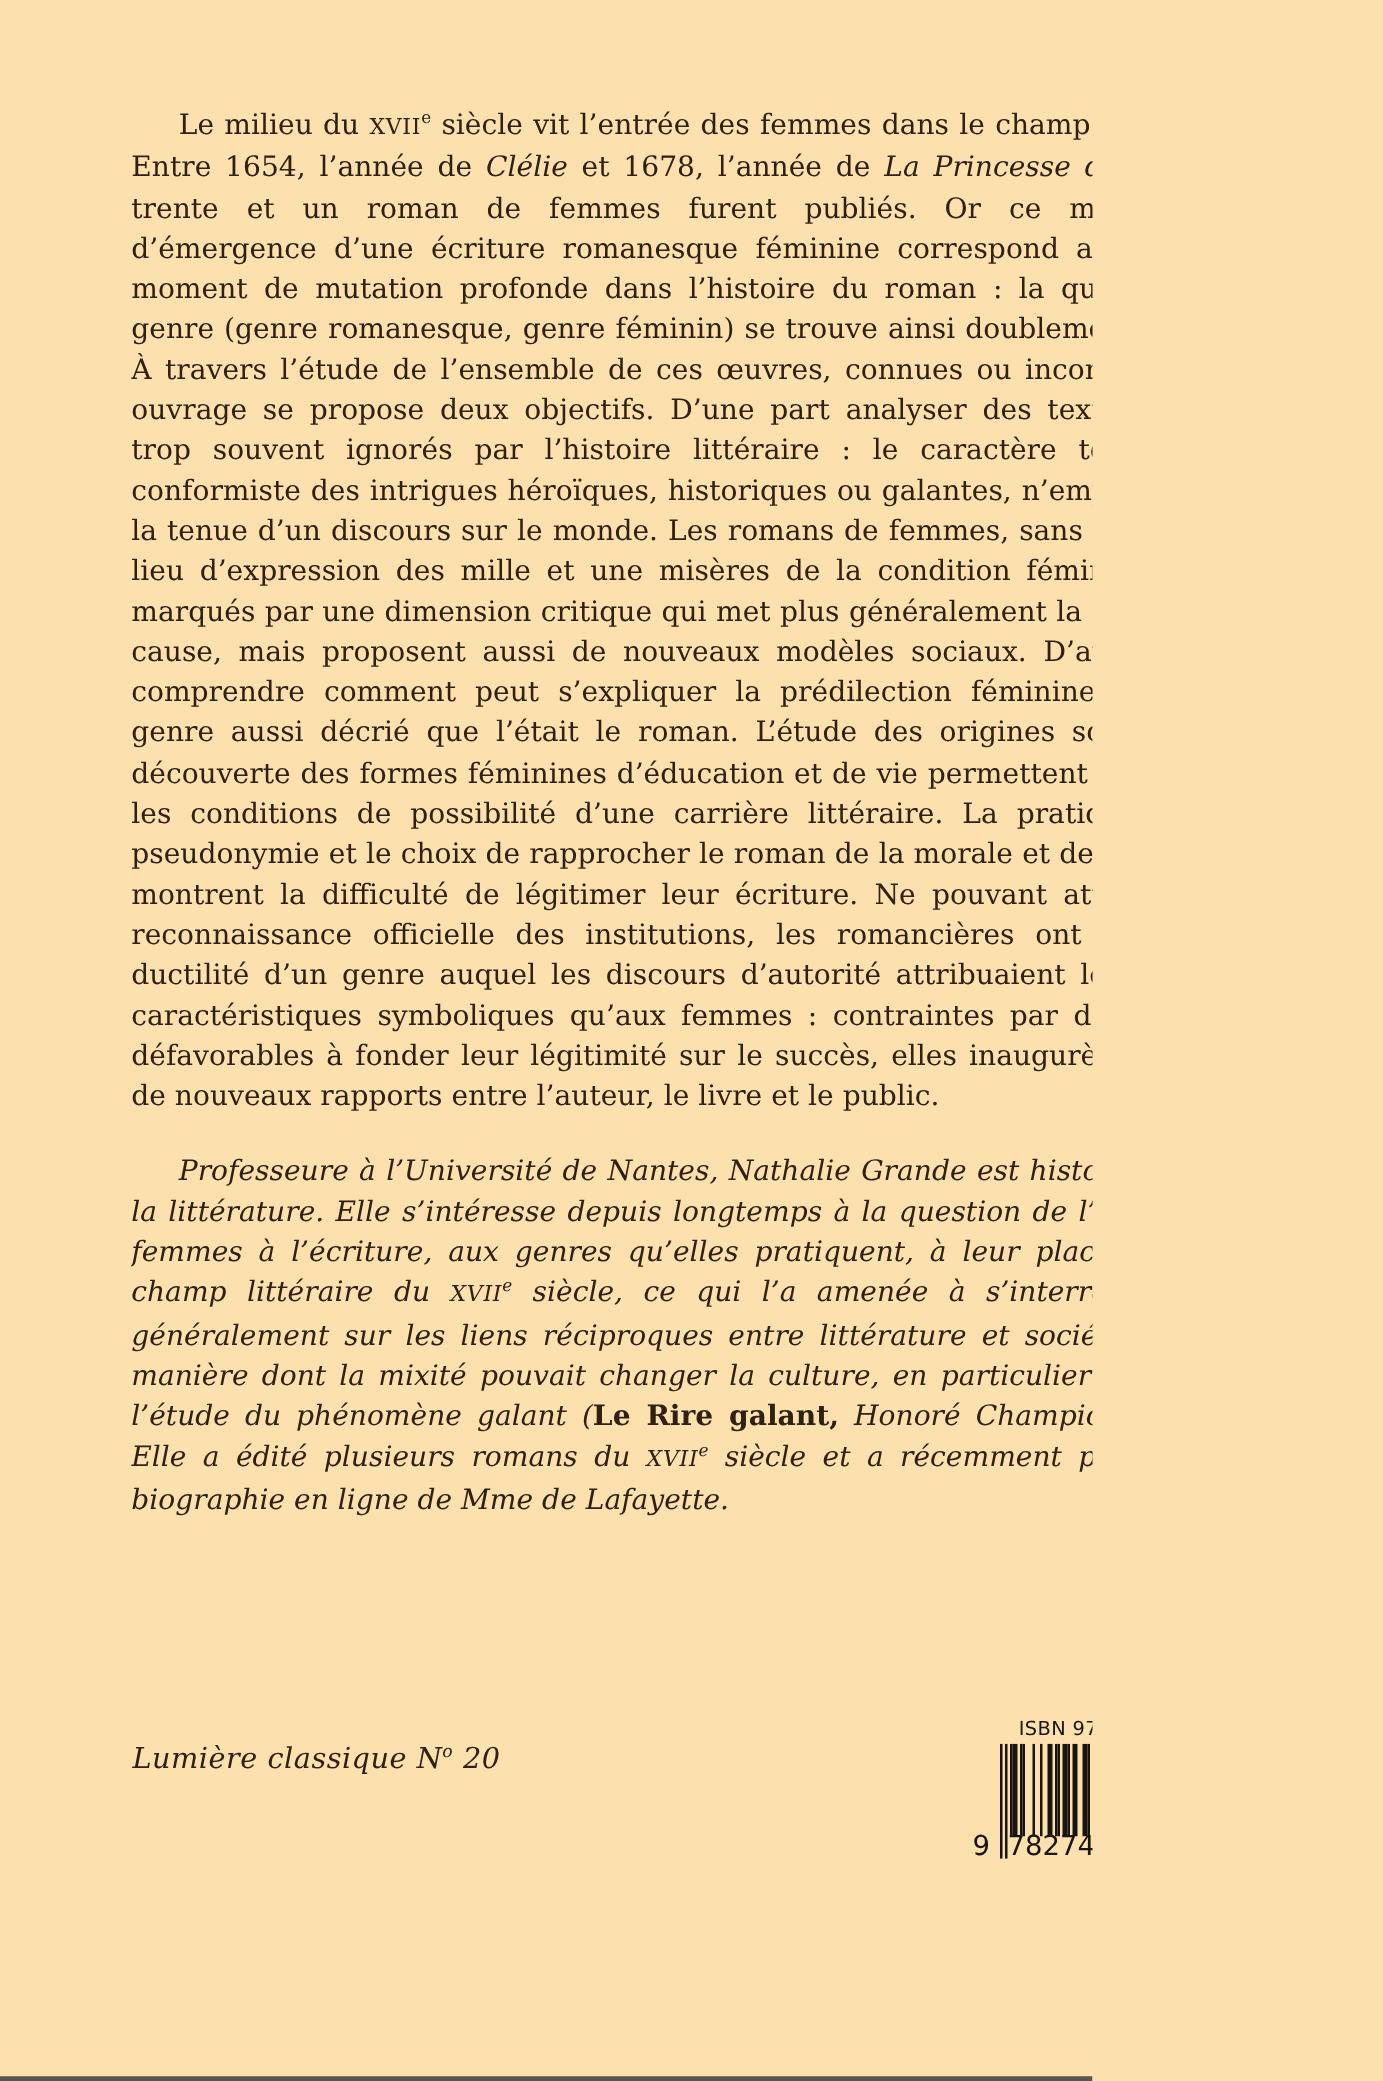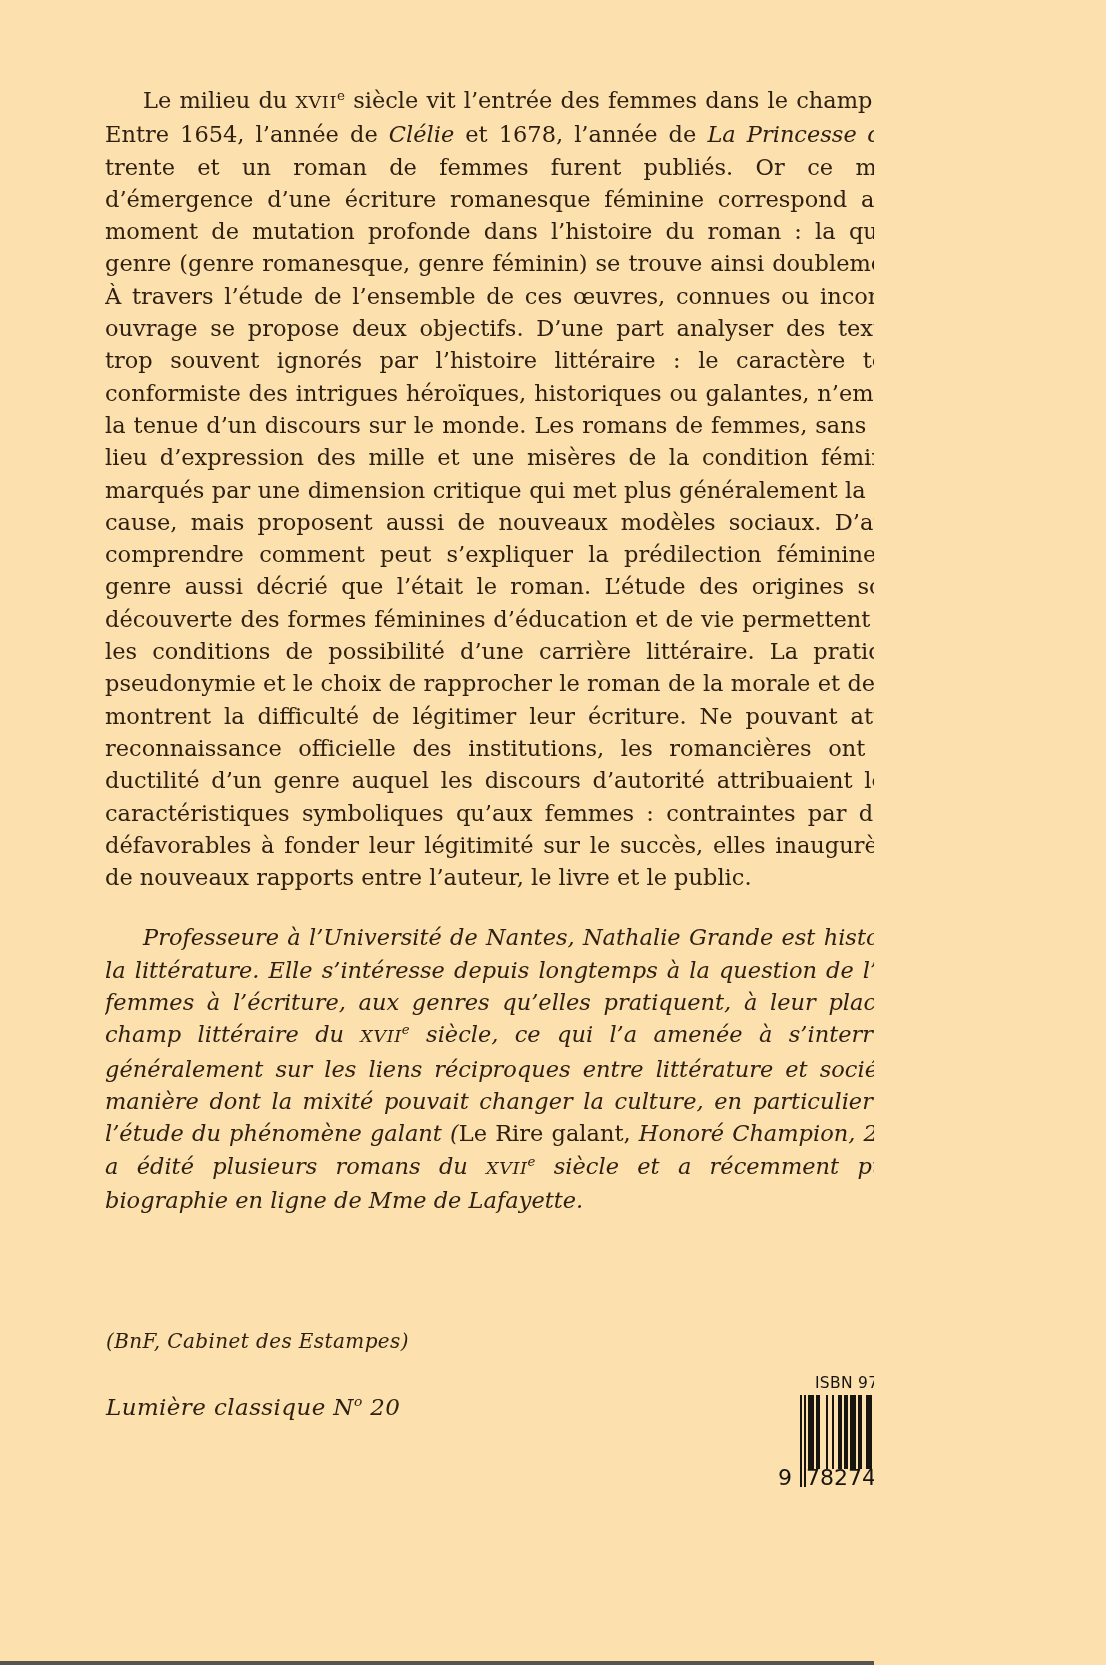--- a/index.html
+++ b/index.html
@@ -18,21 +18,21 @@
   .para{
     margin:0;
     font-size:22.5px;
     line-height:32.3px;
     text-align:justify;
     text-indent:38px;
   }
   .para + .para{margin-top:28px;}
   .italic{font-style:italic;}
   .it{font-style:italic;}
-  .rm{font-style:normal;}
+  .rm{font-style:normal;font-weight:bold;}
   .sc{font-size:78%;letter-spacing:0.6px;}
   .sup{font-size:60%;vertical-align:super;line-height:0;}
   .credit{
     position:absolute;left:106px;top:1328px;
     font-size:20px;line-height:27.5px;letter-spacing:0.4px;
   }
   .series{
     position:absolute;left:106px;top:1394px;
     font-size:23px;font-style:italic;letter-spacing:0.4px;
   }
@@ -66,21 +66,20 @@
 <body>
 
 <div class="page">
 
   <div class="main-text">
     <p class="para"><span>Le milieu du </span><span class="sc">XVII</span><span class="sup">e</span><span> siècle vit l’entrée des femmes dans le champ littéraire. Entre 1654, l’année de </span><span class="it">Clélie</span><span> et 1678, l’année de </span><span class="it">La Princesse de Clèves</span><span>, trente et un roman de femmes furent publiés. Or ce mouvement d’émergence d’une écriture romanesque féminine correspond aussi à un moment de mutation profonde dans l’histoire du roman : la question du genre (genre romanesque, genre féminin) se trouve ainsi doublement posée. À travers l’étude de l’ensemble de ces œuvres, connues ou inconnues, cet ouvrage se propose deux objectifs. D’une part analyser des textes restés trop souvent ignorés par l’histoire littéraire : le caractère topique et conformiste des intrigues héroïques, historiques ou galantes, n’empêche pas la tenue d’un discours sur le monde. Les romans de femmes, sans devenir le lieu d’expression des mille et une misères de la condition féminine, sont marqués par une dimension critique qui met plus généralement la société en cause, mais proposent aussi de nouveaux modèles sociaux. D’autre part, comprendre comment peut s’expliquer la prédilection féminine pour un genre aussi décrié que l’était le roman. L’étude des origines sociales, la découverte des formes féminines d’éducation et de vie permettent de cerner les conditions de possibilité d’une carrière littéraire. La pratique de la pseudonymie et le choix de rapprocher le roman de la morale et de l’Histoire montrent la difficulté de légitimer leur écriture. Ne pouvant attendre de reconnaissance officielle des institutions, les romancières ont utilisé la ductilité d’un genre auquel les discours d’autorité attribuaient les mêmes caractéristiques symboliques qu’aux femmes : contraintes par des usages défavorables à fonder leur légitimité sur le succès, elles inaugurèrent ainsi de nouveaux rapports entre l’auteur, le livre et le public.</span></p>
     <p class="para italic"><span>Professeure à l’Université de Nantes, Nathalie Grande est historienne de la littérature. Elle s’intéresse depuis longtemps à la question de l’accès des femmes à l’écriture, aux genres qu’elles pratiquent, à leur place dans le champ littéraire du </span><span class="sc">XVII</span><span class="sup">e</span><span> siècle, ce qui l’a amenée à s’interroger plus généralement sur les liens réciproques entre littérature et société, sur la manière dont la mixité pouvait changer la culture, en particulier à travers l’étude du phénomène galant (</span><span class="rm">Le Rire galant,</span><span> Honoré Champion, 2011). Elle a édité plusieurs romans du </span><span class="sc">XVII</span><span class="sup">e</span><span> siècle et a récemment publié une biographie en ligne de Mme de Lafayette.</span></p>
   </div>
 
   <div class="credit">
-    <div class="credit-line"><span class="it">(BnF, Cabinet des Estampes)</span></div>
   </div>
 
   <div class="series"><span>Lumière classique N</span><span class="sup">o</span><span> 20</span></div>
 
   <div class="isbn-block">
     <div class="isbn-label">ISBN  978-2-7453-6299-5</div>
     <div class="barcode-area">
       <svg id="barcode-svg" width="190" height="92" viewBox="0 0 190 92" xmlns="http://www.w3.org/2000/svg">
           <rect x="0" y="0" width="2" height="92"></rect>
           <rect x="4" y="0" width="2" height="92"></rect>

